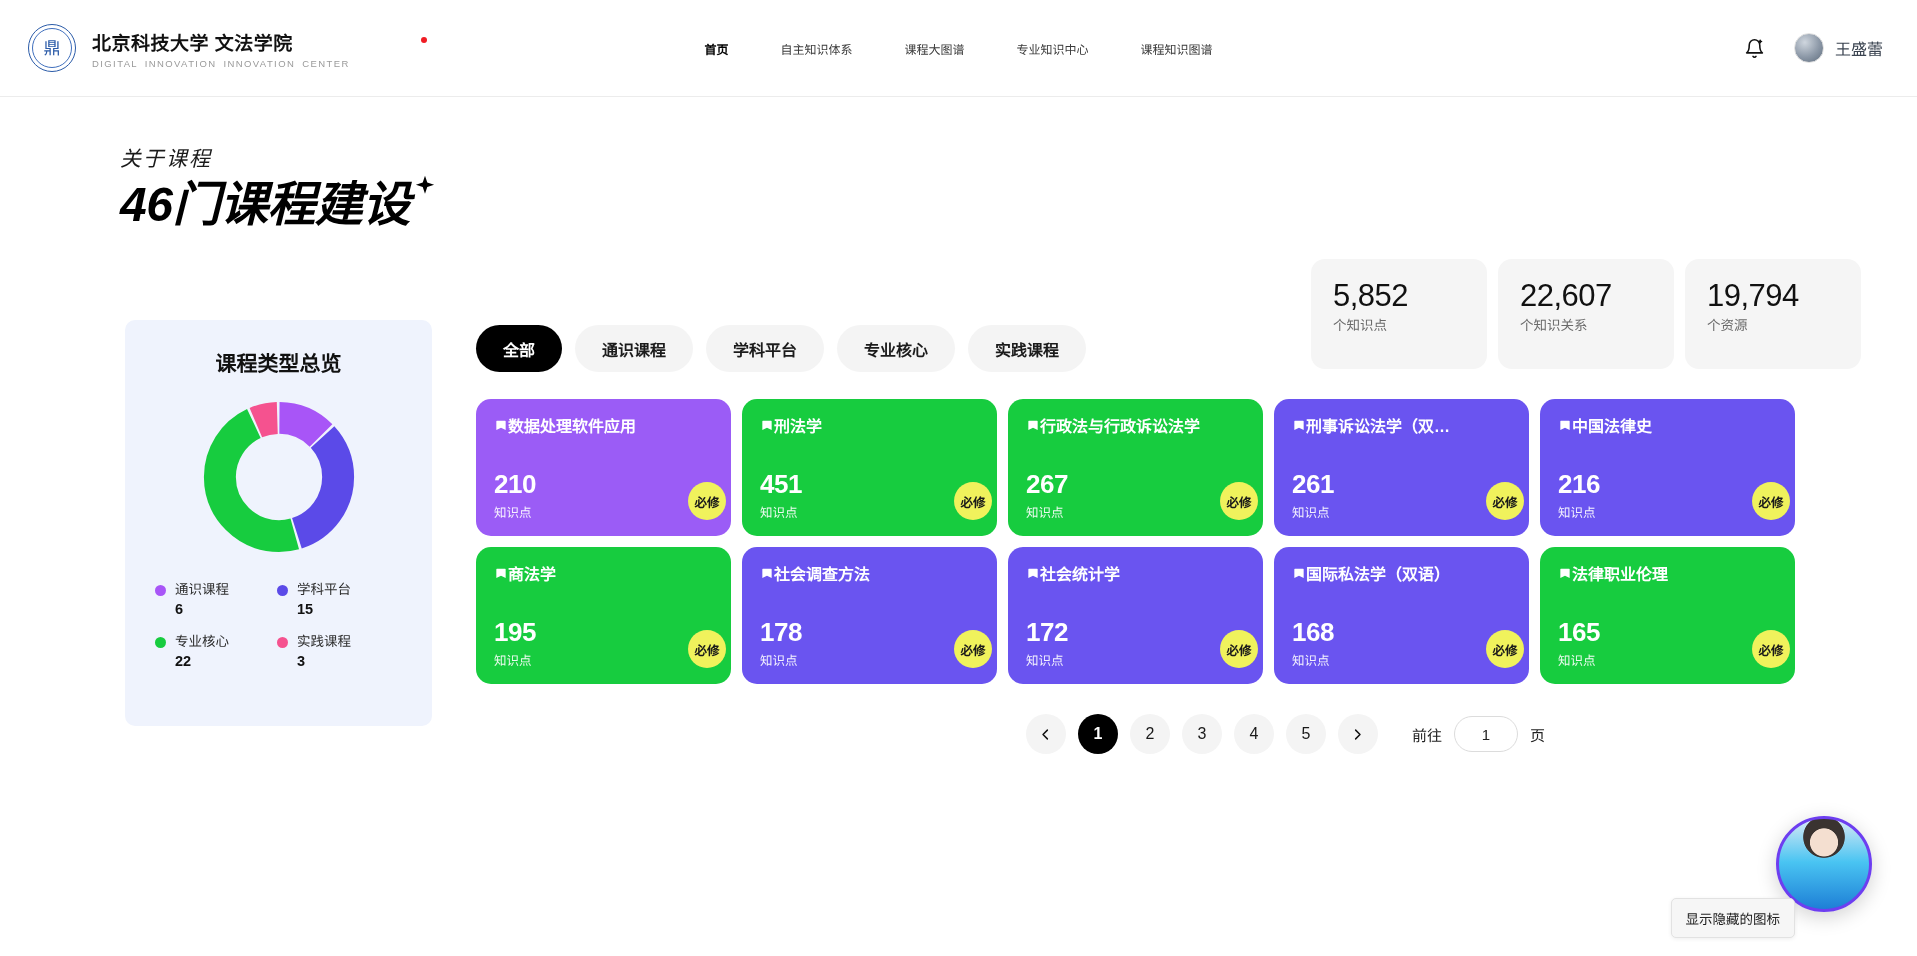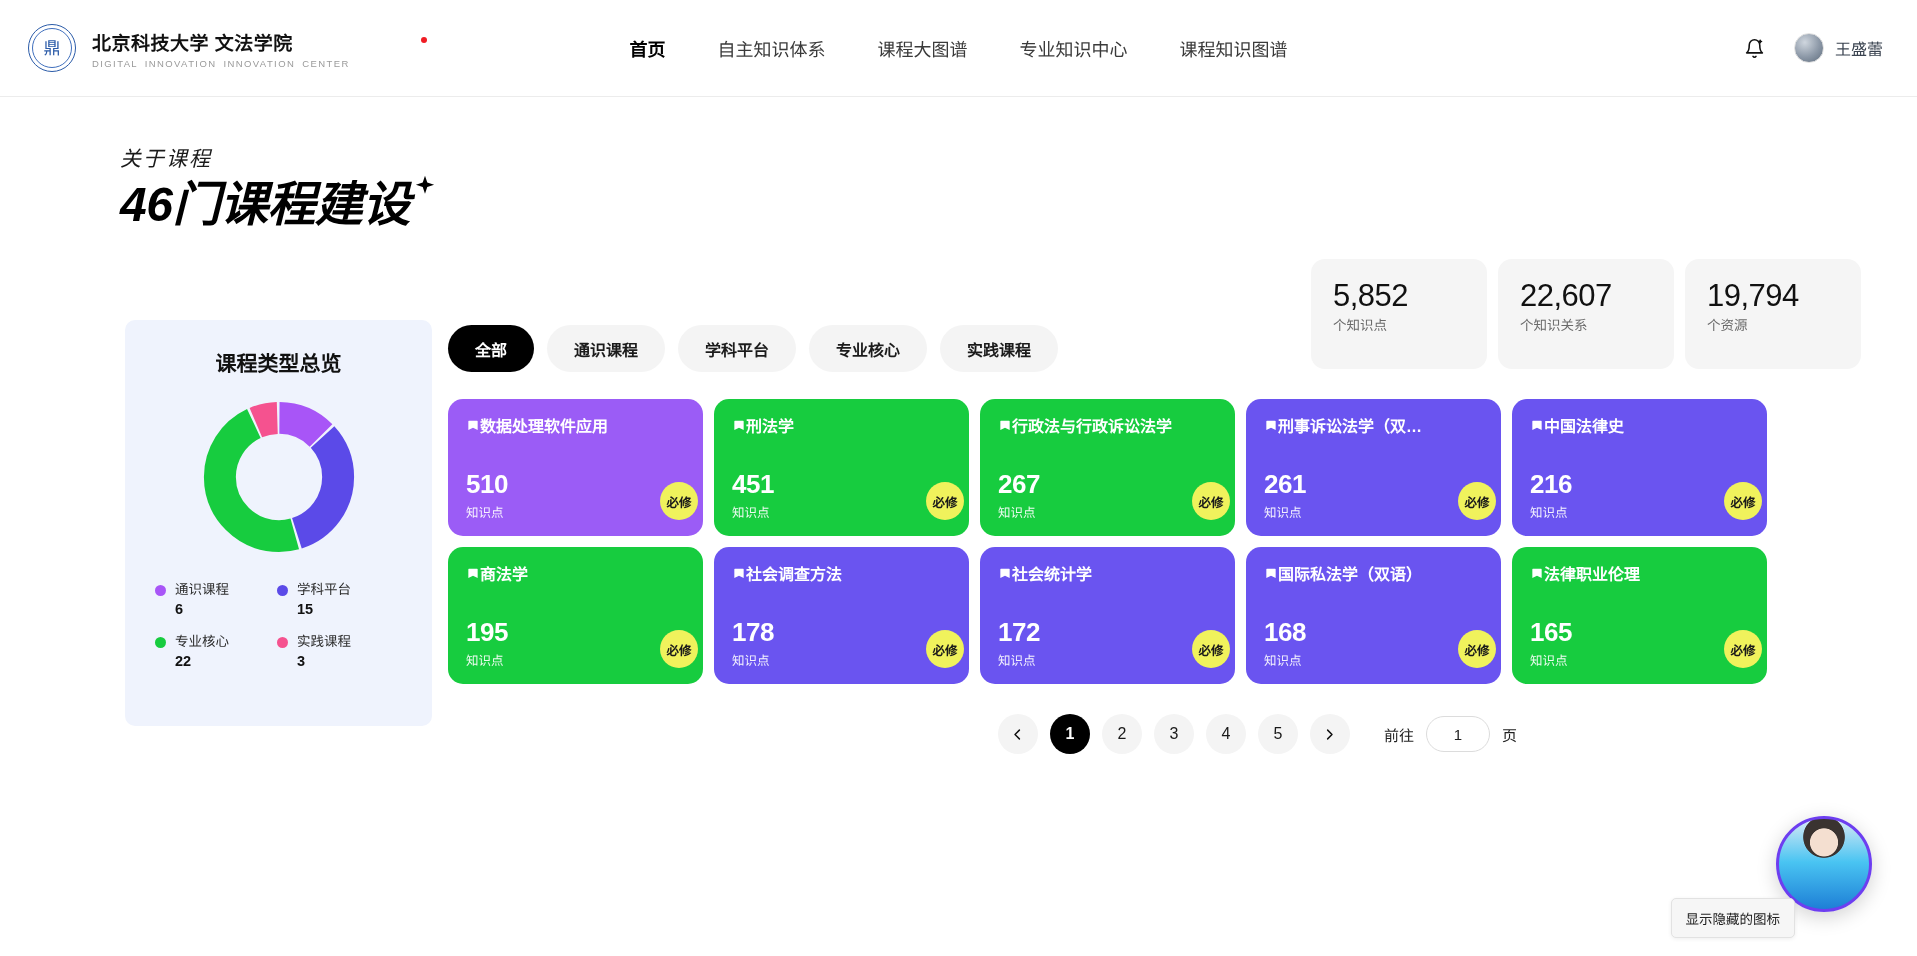--- a/index.html
+++ b/index.html
@@ -38,21 +38,21 @@
     font-size: 9.5px; color:#9a9a9a; letter-spacing: 1.4px; word-spacing: 3px;
   }
   .red-dot {
     position:absolute; left:421px; top:37px;
     width:6px; height:6px; border-radius:50%; background:#f01c24;
   }
   .nav {
     position:absolute; left:50%; transform:translateX(-50%);
     display:flex; align-items:center; gap:52px;
   }
-  .nav-item { font-size:18px; color:#3a3a3a; cursor:pointer; white-space:nowrap; }
+  .nav-item { font-size:12px; color:#3a3a3a; cursor:pointer; white-space:nowrap; }
   .nav-item.active { font-weight:700; color:#000; }
   .header-right {
     position:absolute; right:34px; display:flex; align-items:center; gap:22px;
   }
   .bell {
     width:34px; height:34px; border-radius:50%; background:#fff;
     display:flex; align-items:center; justify-content:center;
     cursor:pointer;
   }
   .user-chip { display:flex; align-items:center; gap:11px; cursor:pointer; }
@@ -92,21 +92,21 @@
   .chart-title { text-align:center; font-size:21px; font-weight:700; color:#111; }
   .donut-wrap { display:flex; justify-content:center; margin-top:22px; }
   .legend {
     margin:26px 0 0 30px; display:grid; grid-template-columns: 122px 122px; row-gap:16px;
   }
   .legend-item { display:flex; gap:9px; align-items:flex-start; }
   .legend-dot { width:11px; height:11px; border-radius:50%; margin-top:4px; flex:none; }
   .legend-name { font-size:13.5px; color:#2c2c2c; line-height:1.35; }
   .legend-val { font-size:14.5px; font-weight:700; color:#111; margin-top:2px; }
 
-  .right-col { margin-left:16px; position:relative; }
+  .right-col { margin-left:44px; position:relative; }
   .tabs { display:flex; gap:13px; margin-top:5px; }
   .tab {
     height:47px; padding:0 27px; border-radius:24px; background:#f4f4f4;
     display:flex; align-items:center; justify-content:center;
     font-size:16px; font-weight:700; color:#1b1b1b; cursor:pointer; white-space:nowrap;
   }
   .tab.active { background:#000; color:#fff; }
 
   .cards {
     margin-top:27px;
@@ -298,21 +298,21 @@
 
     <div class="cards" id="cards-grid">
         <div class="course-card" style="background: rgb(155, 92, 246);">
           <div class="cc-head">
             <span class="bookmark"><svg width="14" height="14" viewBox="0 0 24 24" fill="#fff">
                 <path d="M5 3h14a1 1 0 0 1 1 1v15l-8-4-8 4V4a1 1 0 0 1 1-1z"></path>
               </svg></span>
             <div class="cc-title">数据处理软件应用</div>
           </div>
           <div class="cc-foot">
-            <div class="cc-num">510</div>
+            <div class="cc-num">210</div>
             <div class="cc-unit">知识点</div>
           </div>
           <div class="badge">必修</div>
         </div>
         <div class="course-card" style="background: rgb(23, 204, 63);">
           <div class="cc-head">
             <span class="bookmark"><svg width="14" height="14" viewBox="0 0 24 24" fill="#fff">
                 <path d="M5 3h14a1 1 0 0 1 1 1v15l-8-4-8 4V4a1 1 0 0 1 1-1z"></path>
               </svg></span>
             <div class="cc-title">刑法学</div>

